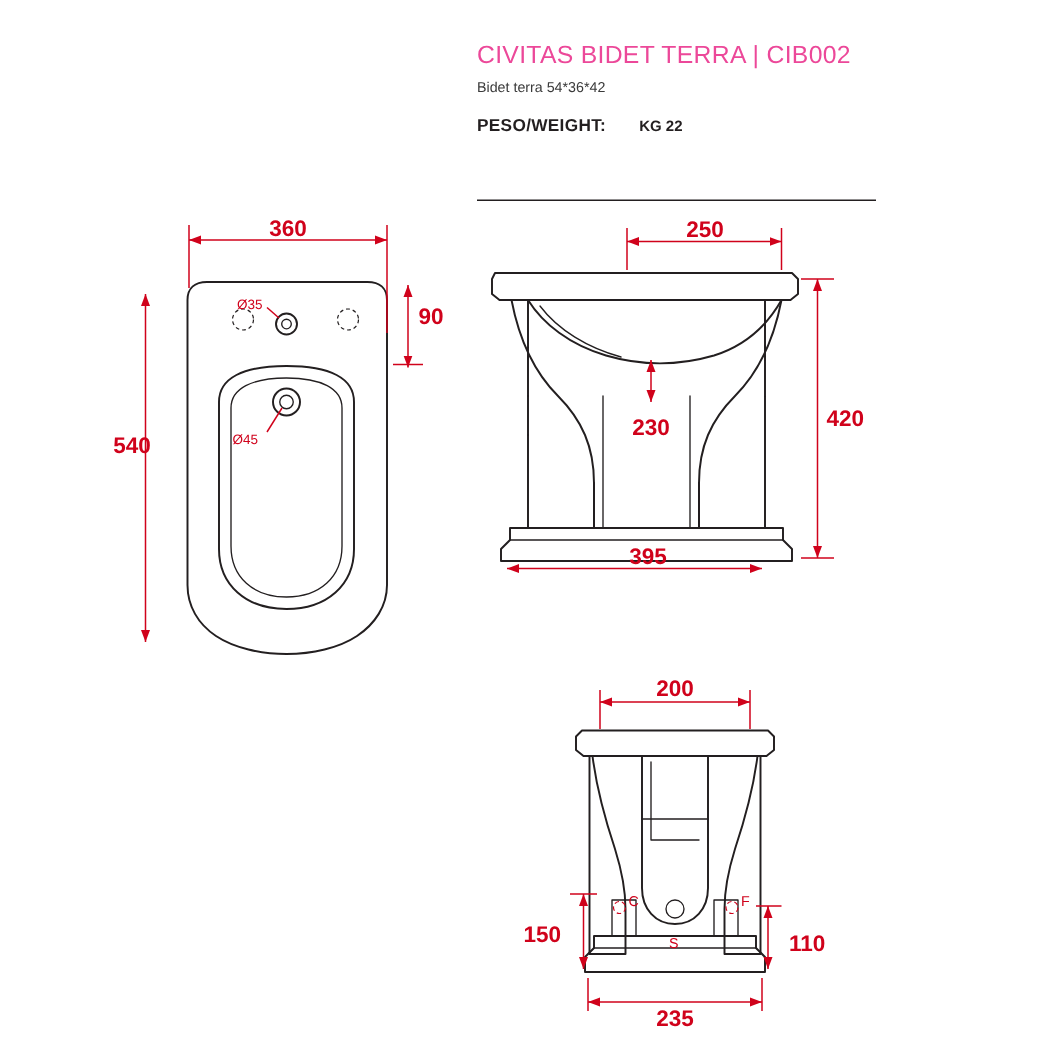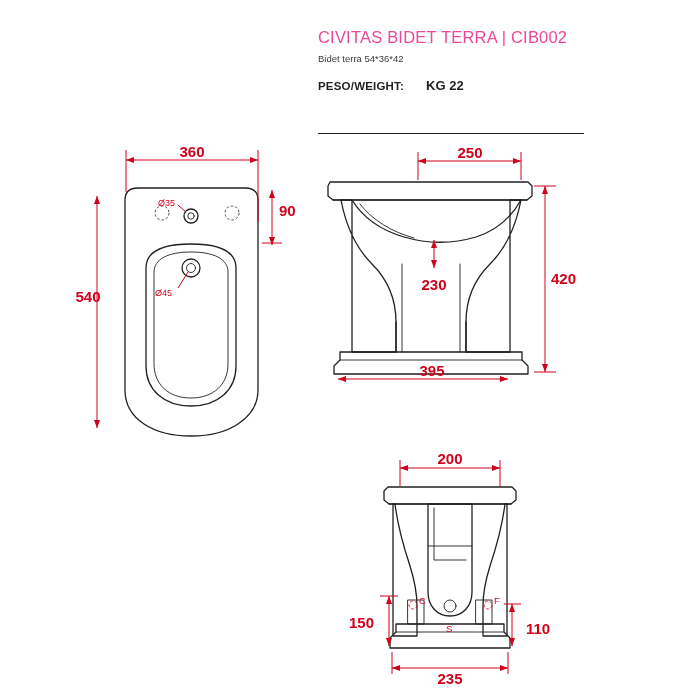--- a/index.html
+++ b/index.html
@@ -43,21 +43,21 @@
     display: flex;
     align-items: center;
     gap: 22px;
   }
   .weight-label {
     font-size: 11.5px;
     font-weight: bold;
     letter-spacing: 0.2px;
   }
   .weight-value {
-    font-size: 13px;
+    font-size: 10px;
     font-weight: bold;
   }
   .hrule {
     position: absolute;
     left: 318px;
     top: 133px;
     width: 266px;
     height: 1px;
     background: #231f20;
   }

